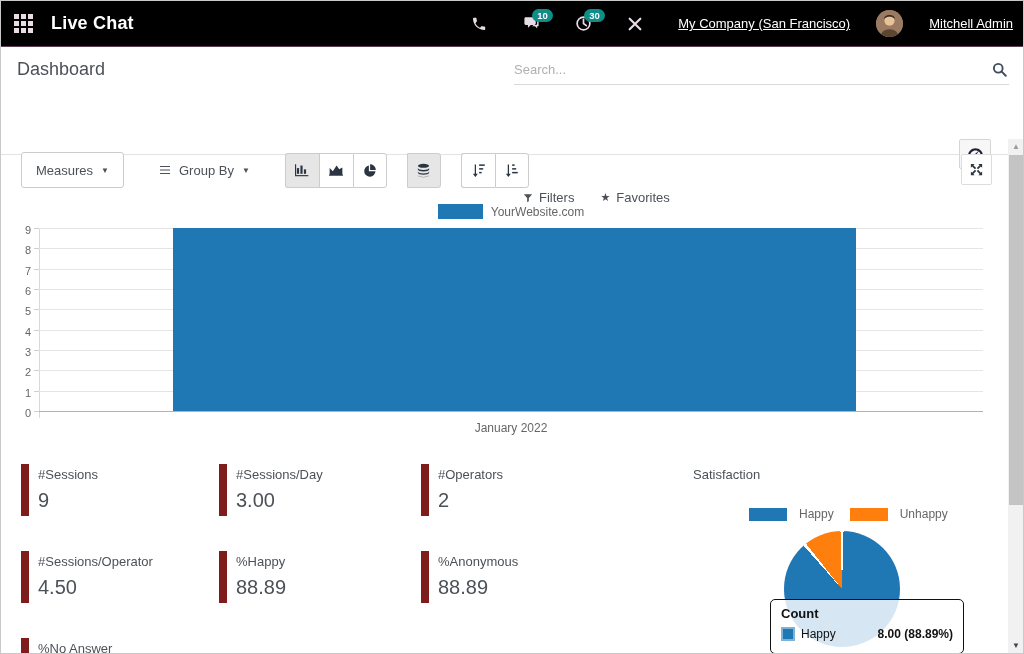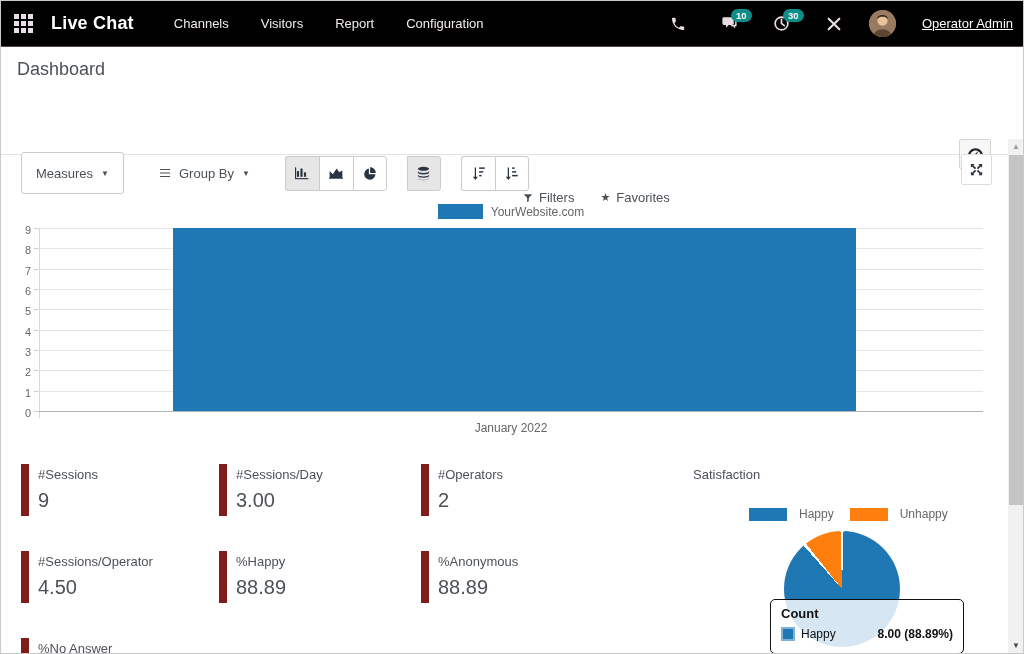--- a/index.html
+++ b/index.html
@@ -28,21 +28,21 @@
   .searchbox input { flex:1; border:none; outline:none; font-size:13px; color:#555; font-family:"Liberation Sans",sans-serif; }
   .searchbox input::placeholder { color:#b0b0b0; }
   .search-glass { cursor:pointer; margin-right:2px; display:flex; }
   .filter-row { position:absolute; left:522px; top:98px; display:flex; gap:26px; align-items:center; }
   .filter-item { font-size:13px; color:#4c5158; display:flex; align-items:center; gap:6px; cursor:pointer;margin-top:45px; }
   .star-glyph { font-size:11px; color:#4c5158; }
   .view-switch-btn { position:absolute; left:958px; top:92px; width:32px; height:30px; background:#f7f7f7; border:1px solid #d5d5d5; border-radius:2px; display:flex; align-items:center; justify-content:center; cursor:pointer; }
 
   
   .toolbar { position:absolute; left:20px; top:151px; display:flex; align-items:center; gap:20px; }
-  .btn { height:42px; background:#fff; border:1px solid #ccc; border-radius:3px; font-size:13px; color:#4c5158; display:flex; align-items:center; gap:8px; padding:0 14px; cursor:pointer; font-family:"Liberation Sans",sans-serif; }
+  .btn { height:36px; background:#fff; border:1px solid #ccc; border-radius:3px; font-size:13px; color:#4c5158; display:flex; align-items:center; gap:8px; padding:0 14px; cursor:pointer; font-family:"Liberation Sans",sans-serif; }
   .btn.flat { border-color:transparent; background:transparent; }
   .caret { font-size:8px; color:#4c5158; }
   .btn-group { display:flex; }
   .btn-group .icon-btn { border-radius:0; border-right-width:0; }
   .btn-group .icon-btn:first-child { border-radius:3px 0 0 3px; }
   .btn-group .icon-btn:last-child { border-radius:0 3px 3px 0; border-right-width:1px; }
   .icon-btn { width:34px; height:35px; background:#fff; border:1px solid #ccc; display:flex; align-items:center; justify-content:center; cursor:pointer; }
   .icon-btn.active { background:#e6e6e6; }
   .expand-btn { position:absolute; left:960px; top:153px; width:31px; height:31px; background:#fff; border:1px solid #ddd; border-radius:2px; display:flex; align-items:center; justify-content:center; cursor:pointer; }
 
@@ -103,26 +103,20 @@
         <span></span>
         <span></span>
         <span></span>
         <span></span>
         <span></span>
         <span></span>
         <span></span>
     </div>
   </div>
   <div class="brand">Live Chat</div>
-  <div class="nav-menu">
-    <div class="nav-item">Channels</div>
-    <div class="nav-item">Visitors</div>
-    <div class="nav-item">Report</div>
-    <div class="nav-item">Configuration</div>
-  </div>
   <div class="nav-right">
     <div class="systray-icon">
       <svg width="16" height="16" viewBox="0 0 24 24" fill="#e9dde5">
           <path d="M6.6 10.8c1.6 3 3.9 5.4 6.9 6.9l2.3-2.3c.3-.3.7-.4 1-.2 1.1.4 2.3.6 3.5.6.6 0 1 .4 1 1V20c0 .6-.4 1-1 1C10.8 21 3 13.2 3 3.7c0-.6.4-1 1-1h3.3c.6 0 1 .4 1 1 0 1.2.2 2.4.6 3.5.1.3 0 .7-.2 1l-2.1 2.6z"></path>
         </svg>
     </div>
     <div class="systray-icon">
       <svg width="19" height="17" viewBox="0 0 24 24" fill="#e9dde5">
           <path d="M4 3h12c1.1 0 2 .9 2 2v7c0 1.1-.9 2-2 2h-5l-4 4v-4H4c-1.1 0-2-.9-2-2V5c0-1.1.9-2 2-2z"></path>
           <path d="M20 8h1c.6 0 1 .4 1 1v6c0 .6-.4 1-1 1h-1v3l-3-3h-4l2-2h3c1.7 0 2-1.3 2-2V8z"></path>
@@ -134,34 +128,44 @@
           <circle cx="12" cy="12" r="9"></circle>
           <path d="M12 6v6l4 3" stroke-linecap="round"></path>
         </svg>
       <span class="badge">30</span>
     </div>
     <div class="systray-icon">
       <svg width="16" height="16" viewBox="0 0 24 24" stroke="#e9dde5" stroke-width="3.2" stroke-linecap="round">
           <path d="M4 4l16 16M20 4L4 20"></path>
         </svg>
     </div>
+    <div class="company-name">My Company (San Francisco)</div>
     <div class="avatar">
       <svg width="27" height="27" viewBox="0 0 24 24">
           <rect width="24" height="24" fill="#9a7b62"></rect>
           <circle cx="12" cy="9.5" r="4.5" fill="#e8c39a"></circle>
           <path d="M12 4.5c-3 0-5 1.6-5 4 0-.5 2-2.4 5-2.4s5 1.9 5 2.4c0-2.4-2-4-5-4z" fill="#3b2c22"></path>
           <path d="M4 24c0-4.4 3.6-7 8-7s8 2.6 8 7z" fill="#5a4632"></path>
         </svg>
     </div>
-    <div class="user-name">Operator Admin</div>
+    <div class="user-name">Mitchell Admin</div>
   </div>
 </div>
 
 <div class="cp">
   <div class="breadcrumb">Dashboard</div>
+  <div class="searchbox">
+    <input type="text" placeholder="Search..." style="">
+    <span class="search-glass">
+      <svg width="15" height="15" viewBox="0 0 24 24" fill="none" stroke="#3f4b5b" stroke-width="3">
+          <circle cx="10" cy="10" r="7"></circle>
+          <path d="M15.5 15.5L22 22" stroke-linecap="round"></path>
+        </svg>
+    </span>
+  </div>
   <div class="filter-row">
     <div class="filter-item">
       <svg width="10" height="10" viewBox="0 0 24 24" fill="#4c5158">
           <path d="M2 3h20l-8 9v8l-4 2v-10z"></path>
         </svg>
       <span>Filters</span>
     </div>
     <div class="filter-item">
       <span class="star-glyph">★</span>
       <span>Favorites</span>

